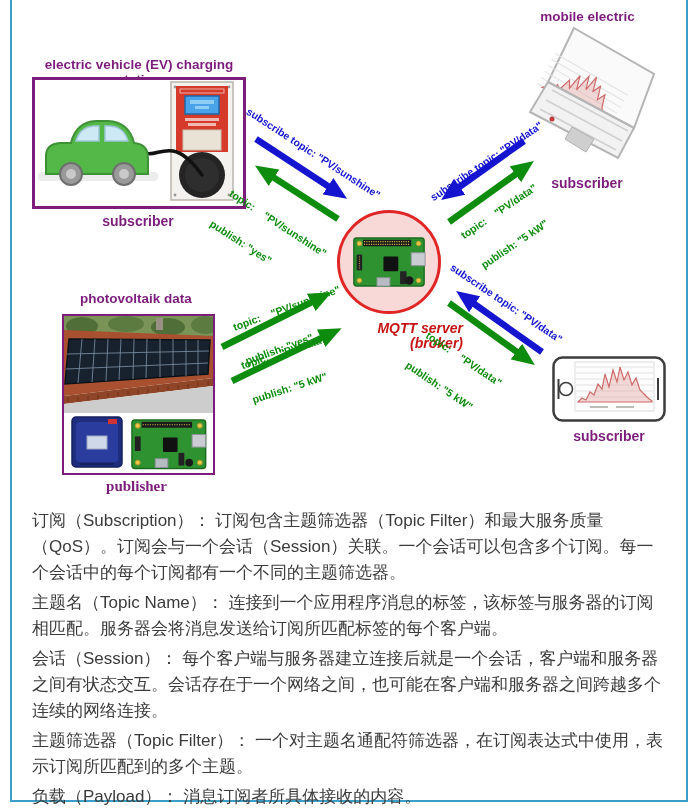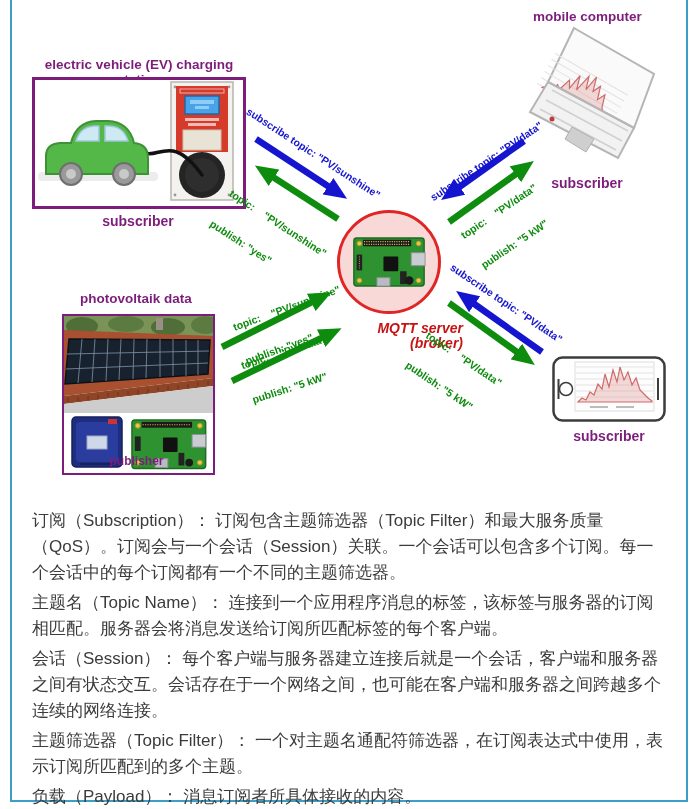--- a/index.html
+++ b/index.html
@@ -66,21 +66,21 @@
         <path d="M67,20 L72,20 Q86,21 90,35 L67,35 Z" fill="#cde9f4" stroke="#9fc6d8" stroke-width="1.5"></path>
         <circle cx="33" cy="68" r="11" fill="#9a9a9a" stroke="#6f6f6f" stroke-width="2"></circle>
         <circle cx="33" cy="68" r="5" fill="#c9c9c9"></circle>
         <circle cx="86" cy="68" r="11" fill="#9a9a9a" stroke="#6f6f6f" stroke-width="2"></circle>
         <circle cx="86" cy="68" r="5" fill="#c9c9c9"></circle>
       </g>
     </svg>
   </div>
   <div class="node-role" style="left:32px;top:213px;width:212px;font-size:14px;">subscriber</div>
 
-  <div class="node-title" style="left:505px;top:9px;width:165px;">mobile computer</div>
+  <div class="node-title" style="left:505px;top:9px;width:165px;">mobile electric</div>
   <svg class="devsvg" style="left:522px;top:26px;" width="142" height="142" viewBox="0 0 142 142">
     <polygon points="52,2 132,48 112,102 26,56" fill="#fafafa" stroke="#b5b5b5" stroke-width="2"></polygon>
     <g transform="translate(36,22) rotate(30)">
       <line x1="0" y1="6" x2="84" y2="6" stroke="#e3e3e3" stroke-width="1"></line>
       <line x1="0" y1="13" x2="84" y2="13" stroke="#e3e3e3" stroke-width="1"></line>
       <line x1="0" y1="20" x2="84" y2="20" stroke="#e3e3e3" stroke-width="1"></line>
       <line x1="0" y1="27" x2="84" y2="27" stroke="#e3e3e3" stroke-width="1"></line>
       <line x1="0" y1="34" x2="84" y2="34" stroke="#e3e3e3" stroke-width="1"></line>
       <line x1="0" y1="41" x2="84" y2="41" stroke="#e3e3e3" stroke-width="1"></line>
       <path d="M6,42 L10,38 14,40 18,32 22,35 26,22 30,29 33,13 37,27 41,9 45,22 48,6 52,20 56,12 60,25 64,17 68,30 72,34 76,38 80,41 L80,42 Z" fill="rgba(214,106,106,0.25)" stroke="#cf6a6a" stroke-width="1.2"></path>
@@ -182,21 +182,21 @@
         <line x1="13" y1="7" x2="63" y2="7" stroke="#d4b44a" stroke-width="1.2" stroke-dasharray="1.2 1.3"></line>
         <rect x="34" y="20" width="15" height="15" rx="1" fill="#111"></rect>
         <rect x="64" y="17" width="14" height="13" fill="#c9ccd1" stroke="#8e9297"></rect>
         <rect x="5" y="19" width="6" height="15" fill="#222"></rect>
         <rect x="26" y="42" width="13" height="9" fill="#b8bcc2" stroke="#8e9297"></rect>
         <rect x="50" y="36" width="6" height="13" fill="#222"></rect>
         <circle cx="61" cy="46" r="4" fill="#1a1a1a"></circle>
       </g>
     </svg>
   </div>
-  <div class="node-role" style="left:62px;top:454px;width:149px;font-size:12px;">publisher</div>
+  <div class="node-role" style="left:62px;top:478px;width:149px;font-size:15px;font-family:Liberation Serif, serif;">publisher</div>
 
   <div class="node-title" style="left:556px;top:357px;width:100px;">tablet</div>
   <svg class="devsvg" style="left:552px;top:356px;" width="114" height="66" viewBox="0 0 114 66">
     <rect x="1.5" y="1.5" width="111" height="63" rx="9" fill="#ffffff" stroke="#3c3c3c" stroke-width="2.5"></rect>
     <circle cx="14" cy="33" r="6.5" fill="none" stroke="#3c3c3c" stroke-width="1.5"></circle>
     <rect x="5.5" y="23" width="2" height="20" fill="#3c3c3c"></rect>
     <rect x="105" y="22" width="2" height="22" fill="#3c3c3c"></rect>
     <rect x="23" y="6" width="79" height="49" fill="#fdfdfd" stroke="#dddddd"></rect>
     <g stroke="#e3e3e3" stroke-width="1">
       <line x1="24" y1="11" x2="101" y2="11"></line>

